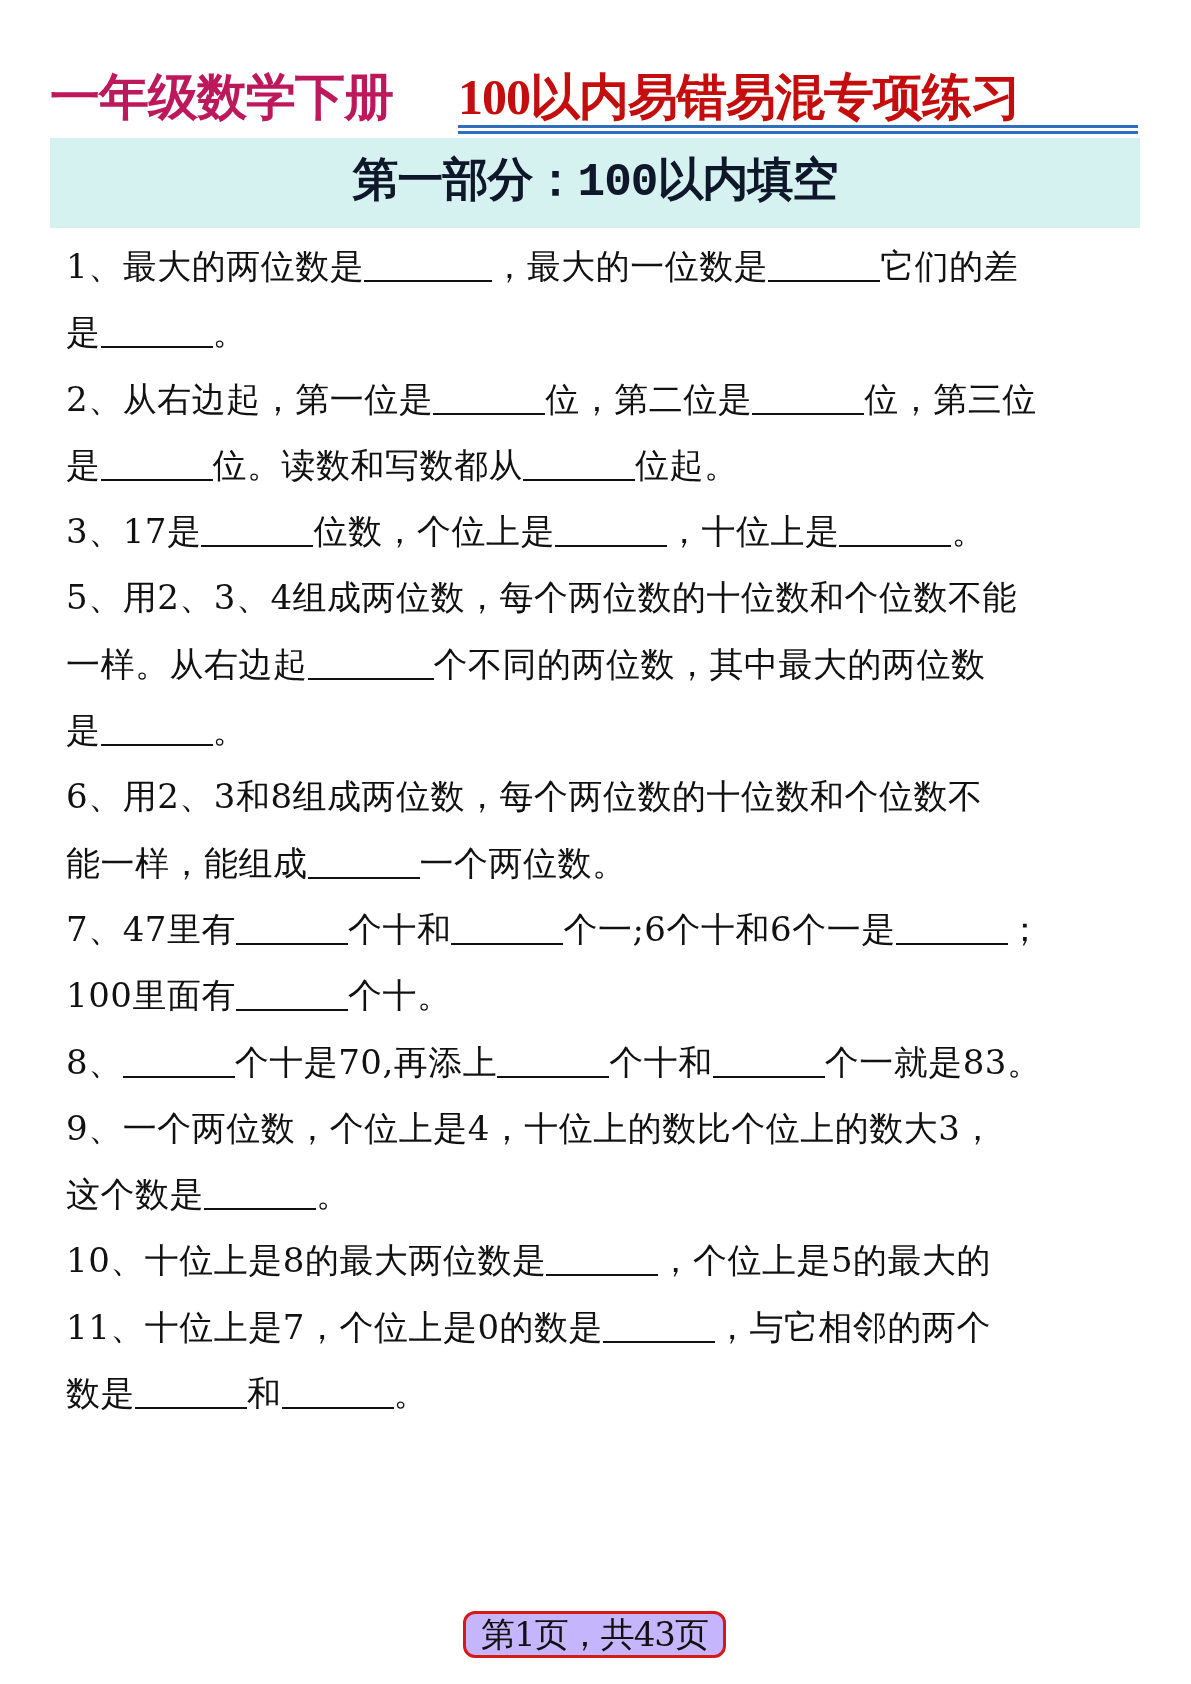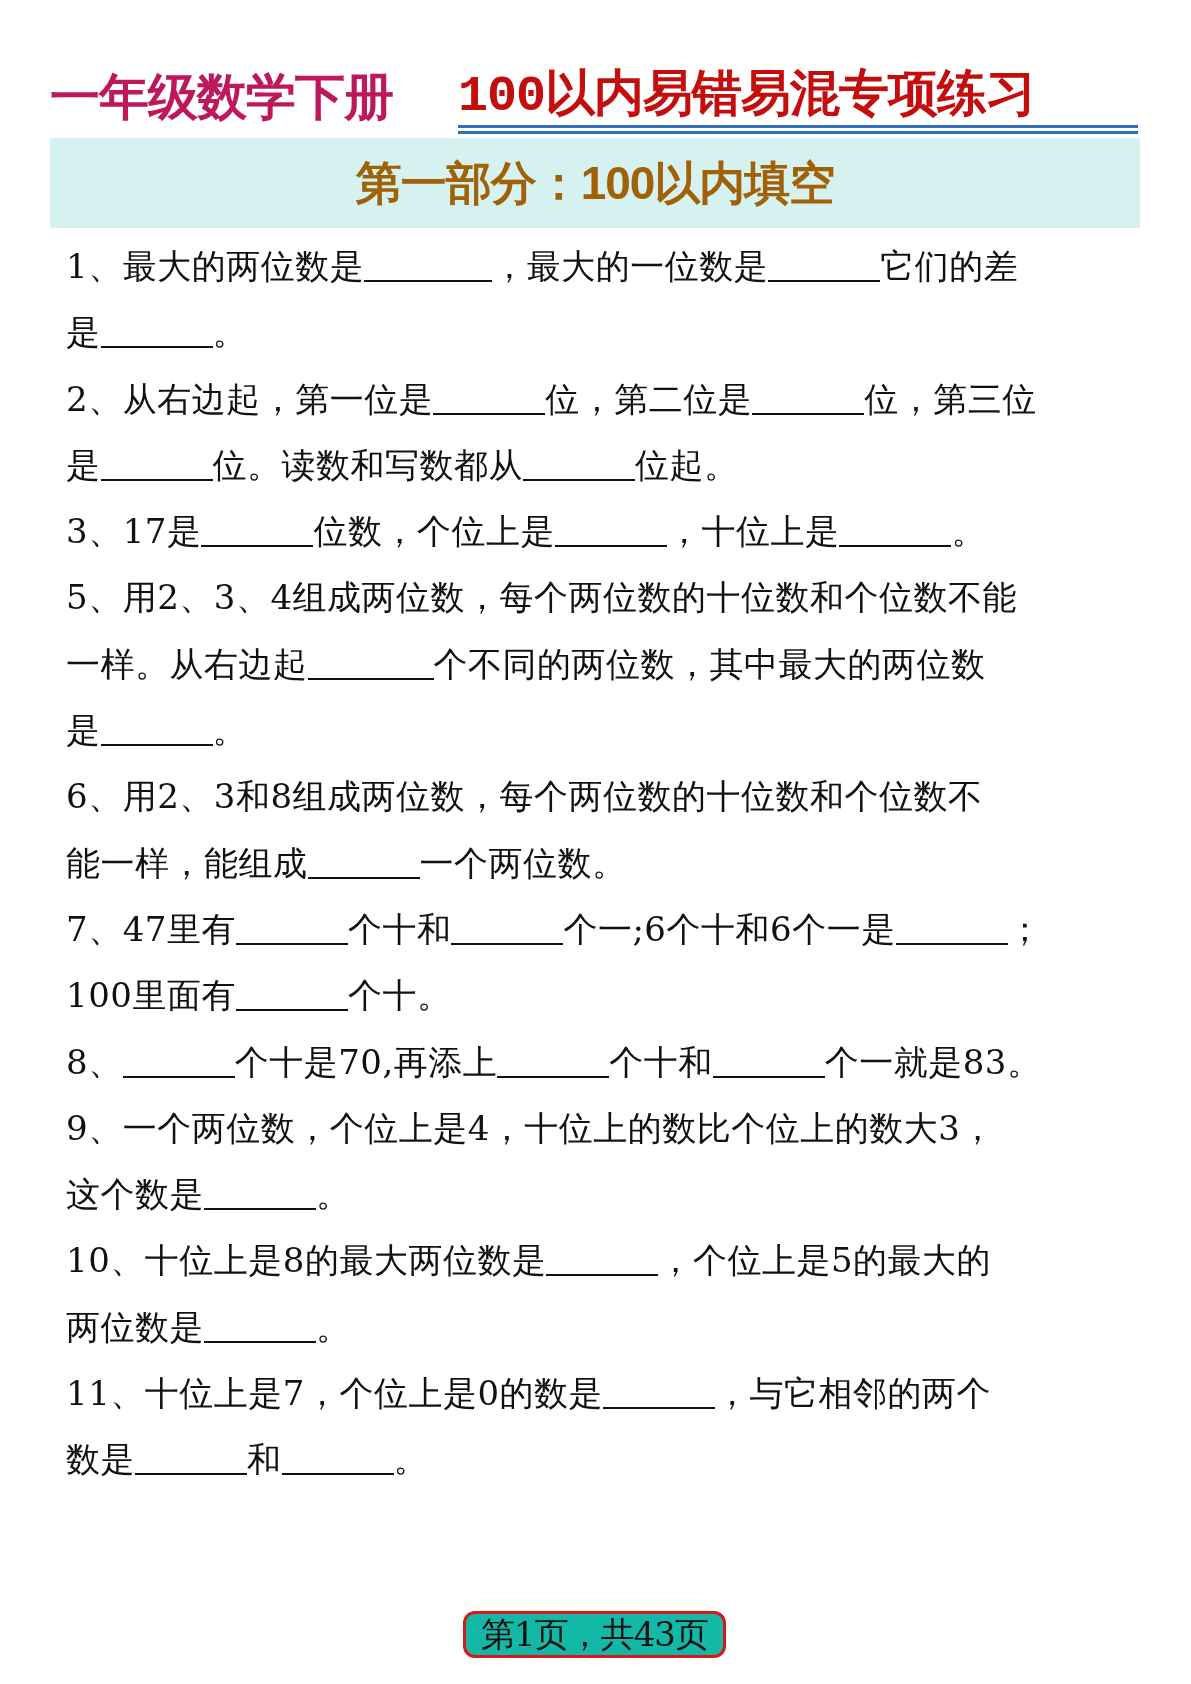--- a/index.html
+++ b/index.html
@@ -3,37 +3,37 @@
 <meta charset="utf-8">
 <style>
   html, body { margin: 0; padding: 0; background: #ffffff; }
   body { width: 1191px; height: 1684px; position: relative; overflow: hidden;
          font-family: "DejaVu Serif", "Liberation Serif", serif; color: #111; }
 
   .title-row { position: absolute; left: 50px; top: 62px; width: 1090px; height: 70px; white-space: nowrap; }
   .title-black { position: absolute; left: 0; top: 0; font-family: "DejaVu Sans", "Liberation Sans", sans-serif;
                  font-weight: bold; font-size: 50px; line-height: 70px; color: #be185d; letter-spacing: -1px; }
   .title-red-wrap { position: absolute; left: 408px; top: 0; width: 680px; height: 70px; }
-  .title-red { font-family: Liberation Mono, monospace; font-weight: bold; font-size: 50px;
+  .title-red { font-family: Liberation Serif, serif; font-weight: bold; font-size: 50px;
                line-height: 70px; color: #c40e0e; letter-spacing: -1px; display: block; text-align: left; }
   .double-line { position: absolute; left: 408px; top: 63px; width: 680px; height: 10px; }
   .double-line .l1 { position: absolute; left: 0; top: 0; width: 100%; height: 3px; background: #2f6fc0; }
   .double-line .l2 { position: absolute; left: 0; top: 6px; width: 100%; height: 3px; background: #2f6fc0; }
 
   .section-banner { position: absolute; left: 50px; top: 138px; width: 1090px; height: 90px;
                     background: #d5f1f0; text-align: center; }
-  .section-banner span { font-family: Liberation Sans, sans-serif; font-weight: bold;
-                         font-size: 46px; line-height: 90px; color: #a16207; letter-spacing: -1px; }
+  .section-banner span { font-family: Liberation Mono, monospace; font-weight: bold;
+                         font-size: 46px; line-height: 90px; color: #0f172a; letter-spacing: -1px; }
 
   .questions { position: absolute; left: 52px; top: 233px; width: 1090px; }
   .line { height: 66.3px; line-height: 66px; font-size: 34px; white-space: nowrap; letter-spacing: 0.5px; margin-left: 14px; }
   .blank { display: inline-block; border-bottom: 2px solid #111; height: 34px; vertical-align: -4px; }
 
   .footer-badge { position: absolute; left: 463px; top: 1611px; width: 263px; height: 47px;
-                  border: 3px solid #d61a1a; border-radius: 12px; background: #14b8a6;
+                  border: 3px solid #d61a1a; border-radius: 12px; background: #c4b5fd;
                   text-align: center; box-sizing: border-box; }
   .footer-badge span { font-family: "DejaVu Serif", "Liberation Serif", serif; font-size: 34px;
                        line-height: 41px; color: #111; letter-spacing: -1px; }
 </style>
 </head>
 <body>
 
 <div class="title-row">
   <span class="title-black">一年级数学下册</span>
   <div class="title-red-wrap">
@@ -78,21 +78,20 @@
     </div>
     <div>
       <div class="line"><span>8、</span><span class="blank" style="width: 112px;"></span><span>个十是70,再添上</span><span class="blank" style="width: 112px;"></span><span>个十和</span><span class="blank" style="width: 112px;"></span><span>个一就是83。</span></div>
     </div>
     <div>
       <div class="line"><span>9、一个两位数，个位上是4，十位上的数比个位上的数大3，</span></div>
       <div class="line"><span>这个数是</span><span class="blank" style="width: 112px;"></span><span>。</span></div>
     </div>
     <div>
       <div class="line"><span>10、十位上是8的最大两位数是</span><span class="blank" style="width: 112px;"></span><span>，个位上是5的最大的</span></div>
-      <div class="line"><span>两位数是</span><span class="blank" style="width: 112px;"></span><span>。</span></div>
     </div>
     <div>
       <div class="line"><span>11、十位上是7，个位上是0的数是</span><span class="blank" style="width: 112px;"></span><span>，与它相邻的两个</span></div>
       <div class="line"><span>数是</span><span class="blank" style="width: 112px;"></span><span>和</span><span class="blank" style="width: 112px;"></span><span>。</span></div>
     </div>
   </div>
 
 <div class="footer-badge">
   <span>第1页，共43页</span>
 </div>

